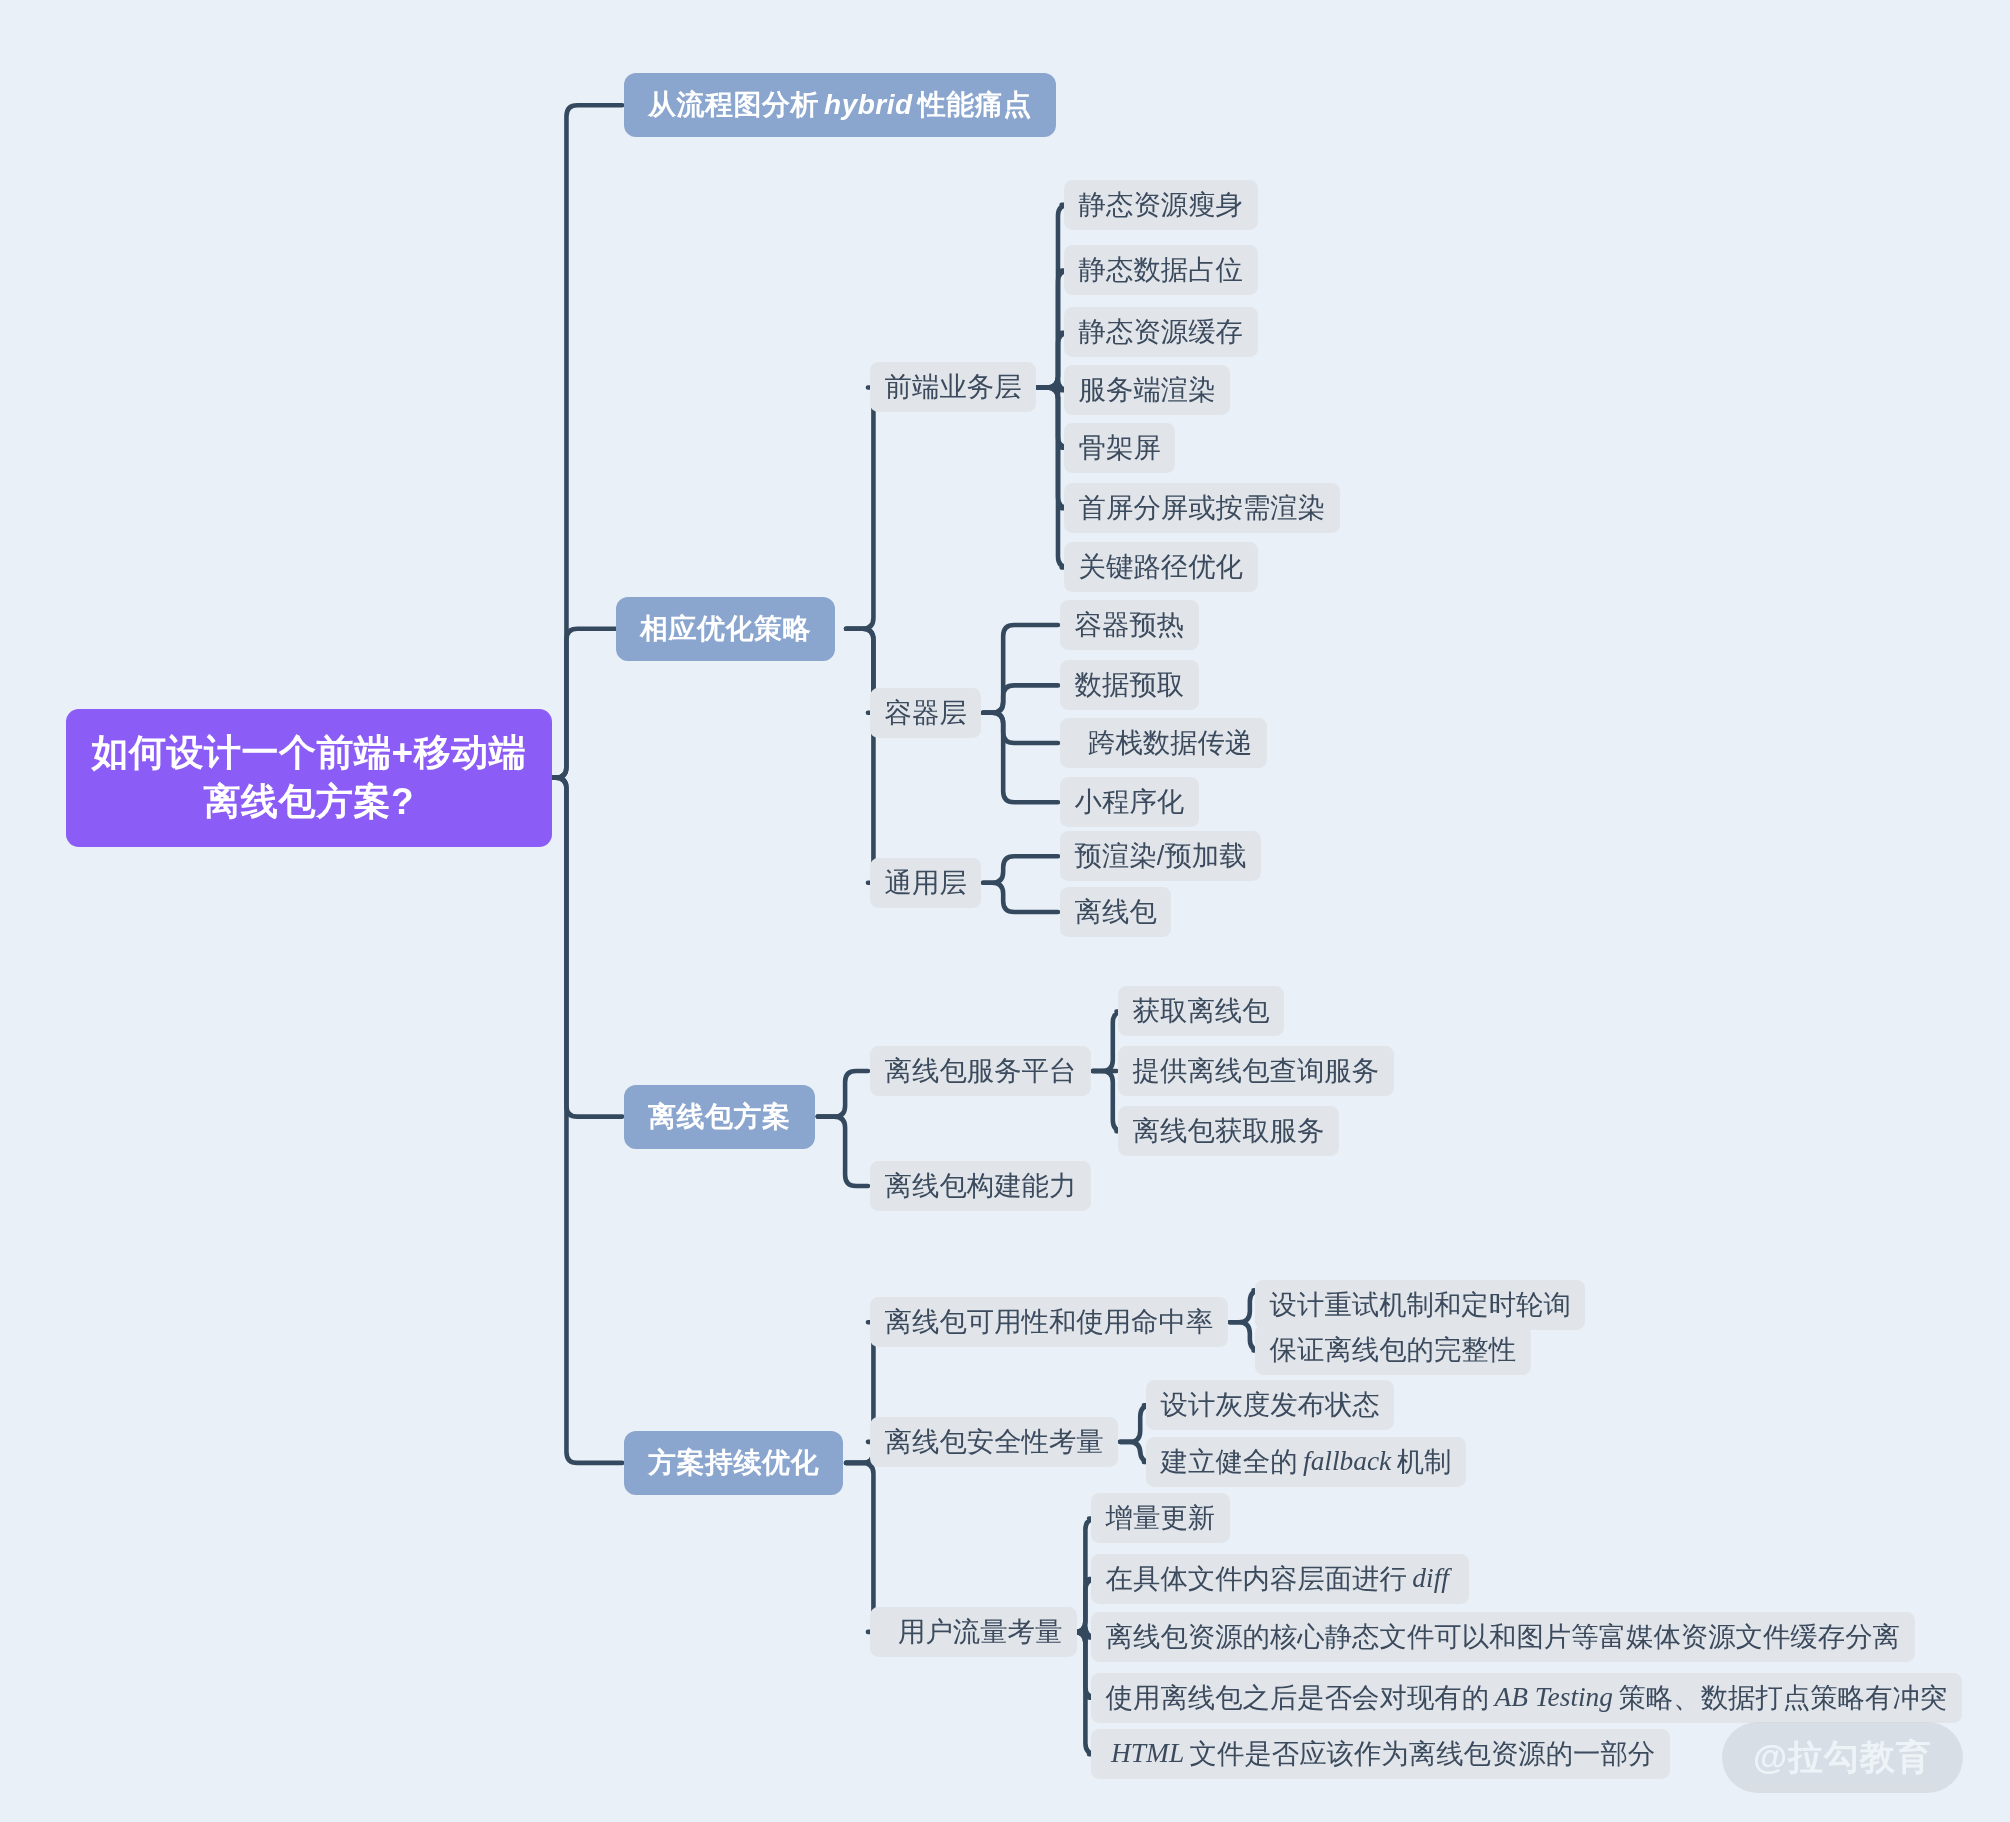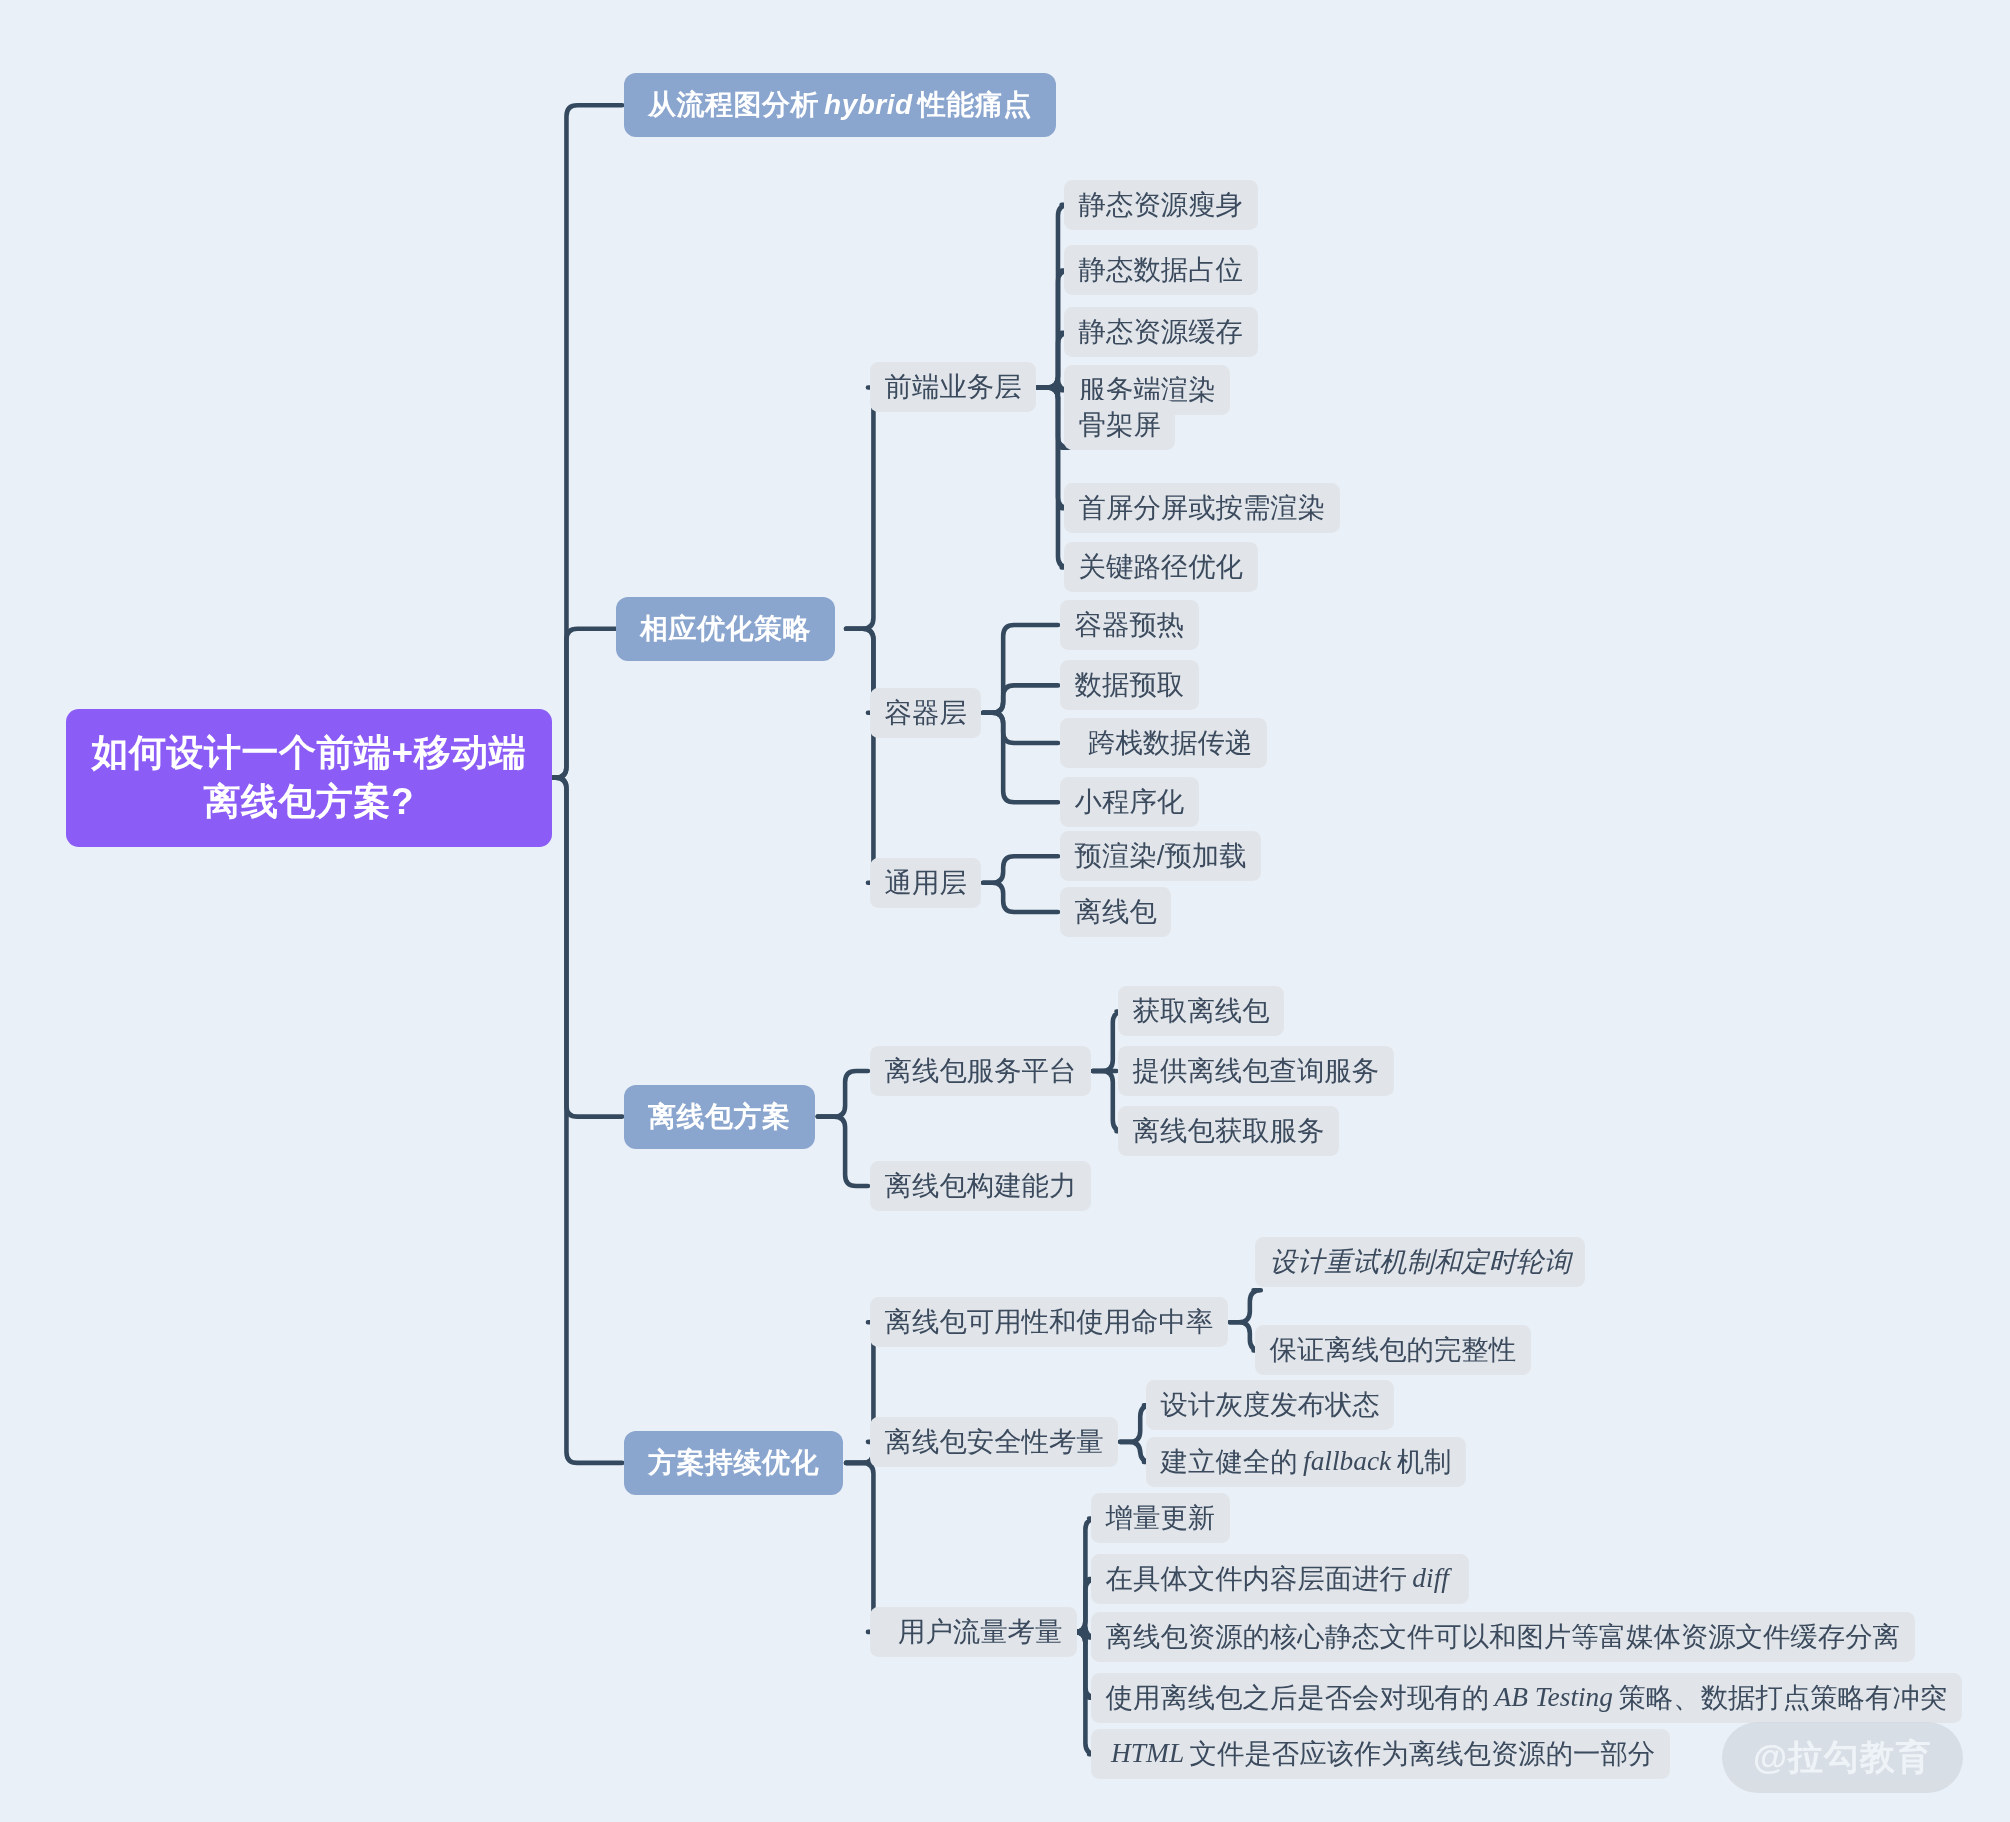--- a/index.html
+++ b/index.html
@@ -107,40 +107,40 @@
       <span class="ln">如何设计一个前端+移动端</span>
       <span class="ln">离线包方案?</span>
     </div>
     <div class="node n-l1" style="left: 624px; top: 73px;">从流程图分析 <span class="it">hybrid</span> 性能痛点</div>
     <div class="node n-l1" style="left: 616px; top: 597px;">相应优化策略</div>
     <div class="node n-l2" style="left: 870px; top: 362px;">前端业务层</div>
     <div class="node n-l3" style="left: 1064px; top: 180px;">静态资源瘦身</div>
     <div class="node n-l3" style="left: 1064px; top: 245px;">静态数据占位</div>
     <div class="node n-l3" style="left: 1064px; top: 307px;">静态资源缓存</div>
     <div class="node n-l3" style="left: 1064px; top: 365px;">服务端渲染</div>
-    <div class="node n-l3" style="left: 1064px; top: 400px;">骨架屏</div>
+    <div class="node n-l3" style="left: 1064px; top: 423px;">骨架屏</div>
     <div class="node n-l3" style="left: 1064px; top: 483px;">首屏分屏或按需渲染</div>
     <div class="node n-l3" style="left: 1064px; top: 542px;">关键路径优化</div>
     <div class="node n-l2" style="left: 870px; top: 688px;">容器层</div>
     <div class="node n-l3" style="left: 1060px; top: 600px;">容器预热</div>
     <div class="node n-l3" style="left: 1060px; top: 660px;">数据预取</div>
     <div class="node n-l3" style="left: 1060px; top: 718px; padding-left: 28px;">跨栈数据传递</div>
     <div class="node n-l3" style="left: 1060px; top: 777px;">小程序化</div>
     <div class="node n-l2" style="left: 870px; top: 858px;">通用层</div>
     <div class="node n-l3" style="left: 1060px; top: 831px;">预渲染/预加载</div>
     <div class="node n-l3" style="left: 1060px; top: 887px;">离线包</div>
     <div class="node n-l1" style="left: 624px; top: 1085px;">离线包方案</div>
     <div class="node n-l2" style="left: 870px; top: 1046px;">离线包服务平台</div>
     <div class="node n-l3" style="left: 1118px; top: 986px;">获取离线包</div>
     <div class="node n-l3" style="left: 1118px; top: 1046px;">提供离线包查询服务</div>
     <div class="node n-l3" style="left: 1118px; top: 1106px;">离线包获取服务</div>
     <div class="node n-l2" style="left: 870px; top: 1161px;">离线包构建能力</div>
     <div class="node n-l1" style="left: 624px; top: 1431px;">方案持续优化</div>
     <div class="node n-l2" style="left: 870px; top: 1297px;">离线包可用性和使用命中率</div>
-    <div class="node n-l3" style="left: 1255px; top: 1237px; font-style: italic;">设计重试机制和定时轮询</div>
+    <div class="node n-l3" style="left: 1255px; top: 1280px;">设计重试机制和定时轮询</div>
     <div class="node n-l3" style="left: 1255px; top: 1325px;">保证离线包的完整性</div>
     <div class="node n-l2" style="left: 870px; top: 1417px;">离线包安全性考量</div>
     <div class="node n-l3" style="left: 1146px; top: 1380px;">设计灰度发布状态</div>
     <div class="node n-l3" style="left: 1146px; top: 1437px;">建立健全的 <span class="it">fallback</span> 机制</div>
     <div class="node n-l2" style="left: 870px; top: 1607px; padding-left: 28px;">用户流量考量</div>
     <div class="node n-l3" style="left: 1091px; top: 1493px;">增量更新</div>
     <div class="node n-l3" style="left: 1091px; top: 1554px;">在具体文件内容层面进行 <span class="it">diff</span></div>
     <div class="node n-l3" style="left: 1091px; top: 1612px;">离线包资源的核心静态文件可以和图片等富媒体资源文件缓存分离</div>
     <div class="node n-l3" style="left: 1091px; top: 1673px;">使用离线包之后是否会对现有的 <span class="it">AB Testing</span> 策略、数据打点策略有冲突</div>
     <div class="node n-l3" style="left: 1091px; top: 1729px;"><span class="it">HTML</span> 文件是否应该作为离线包资源的一部分</div>

